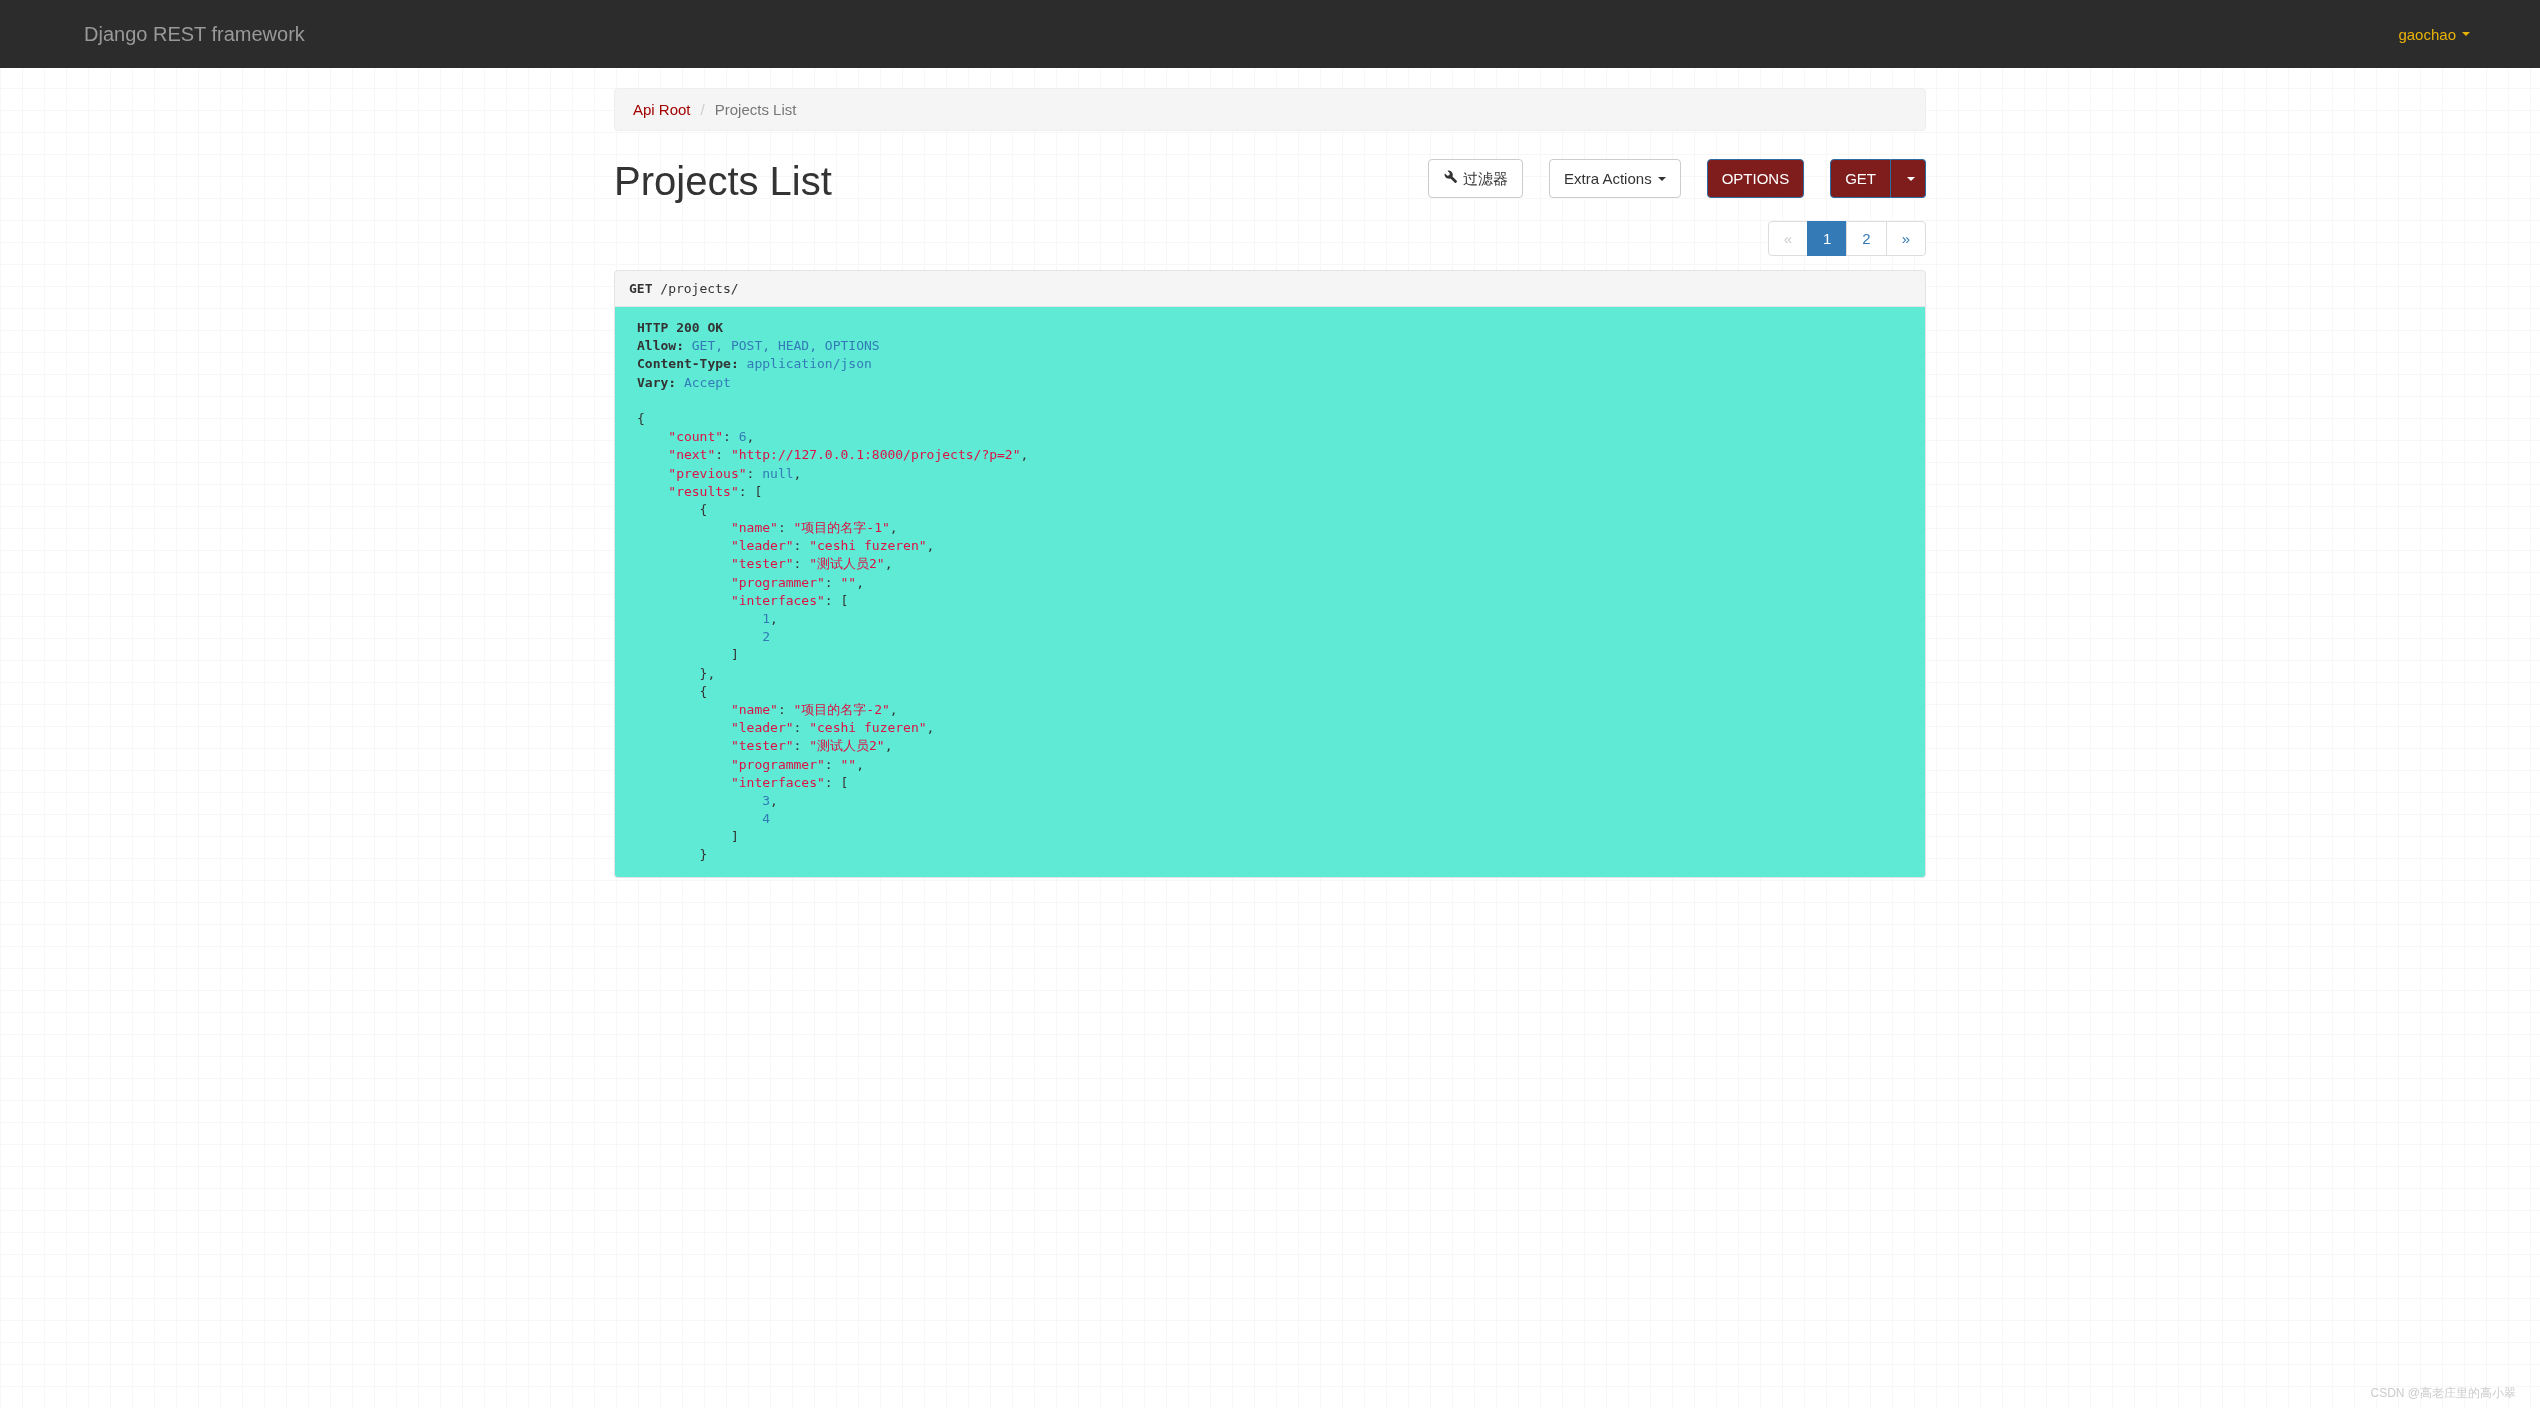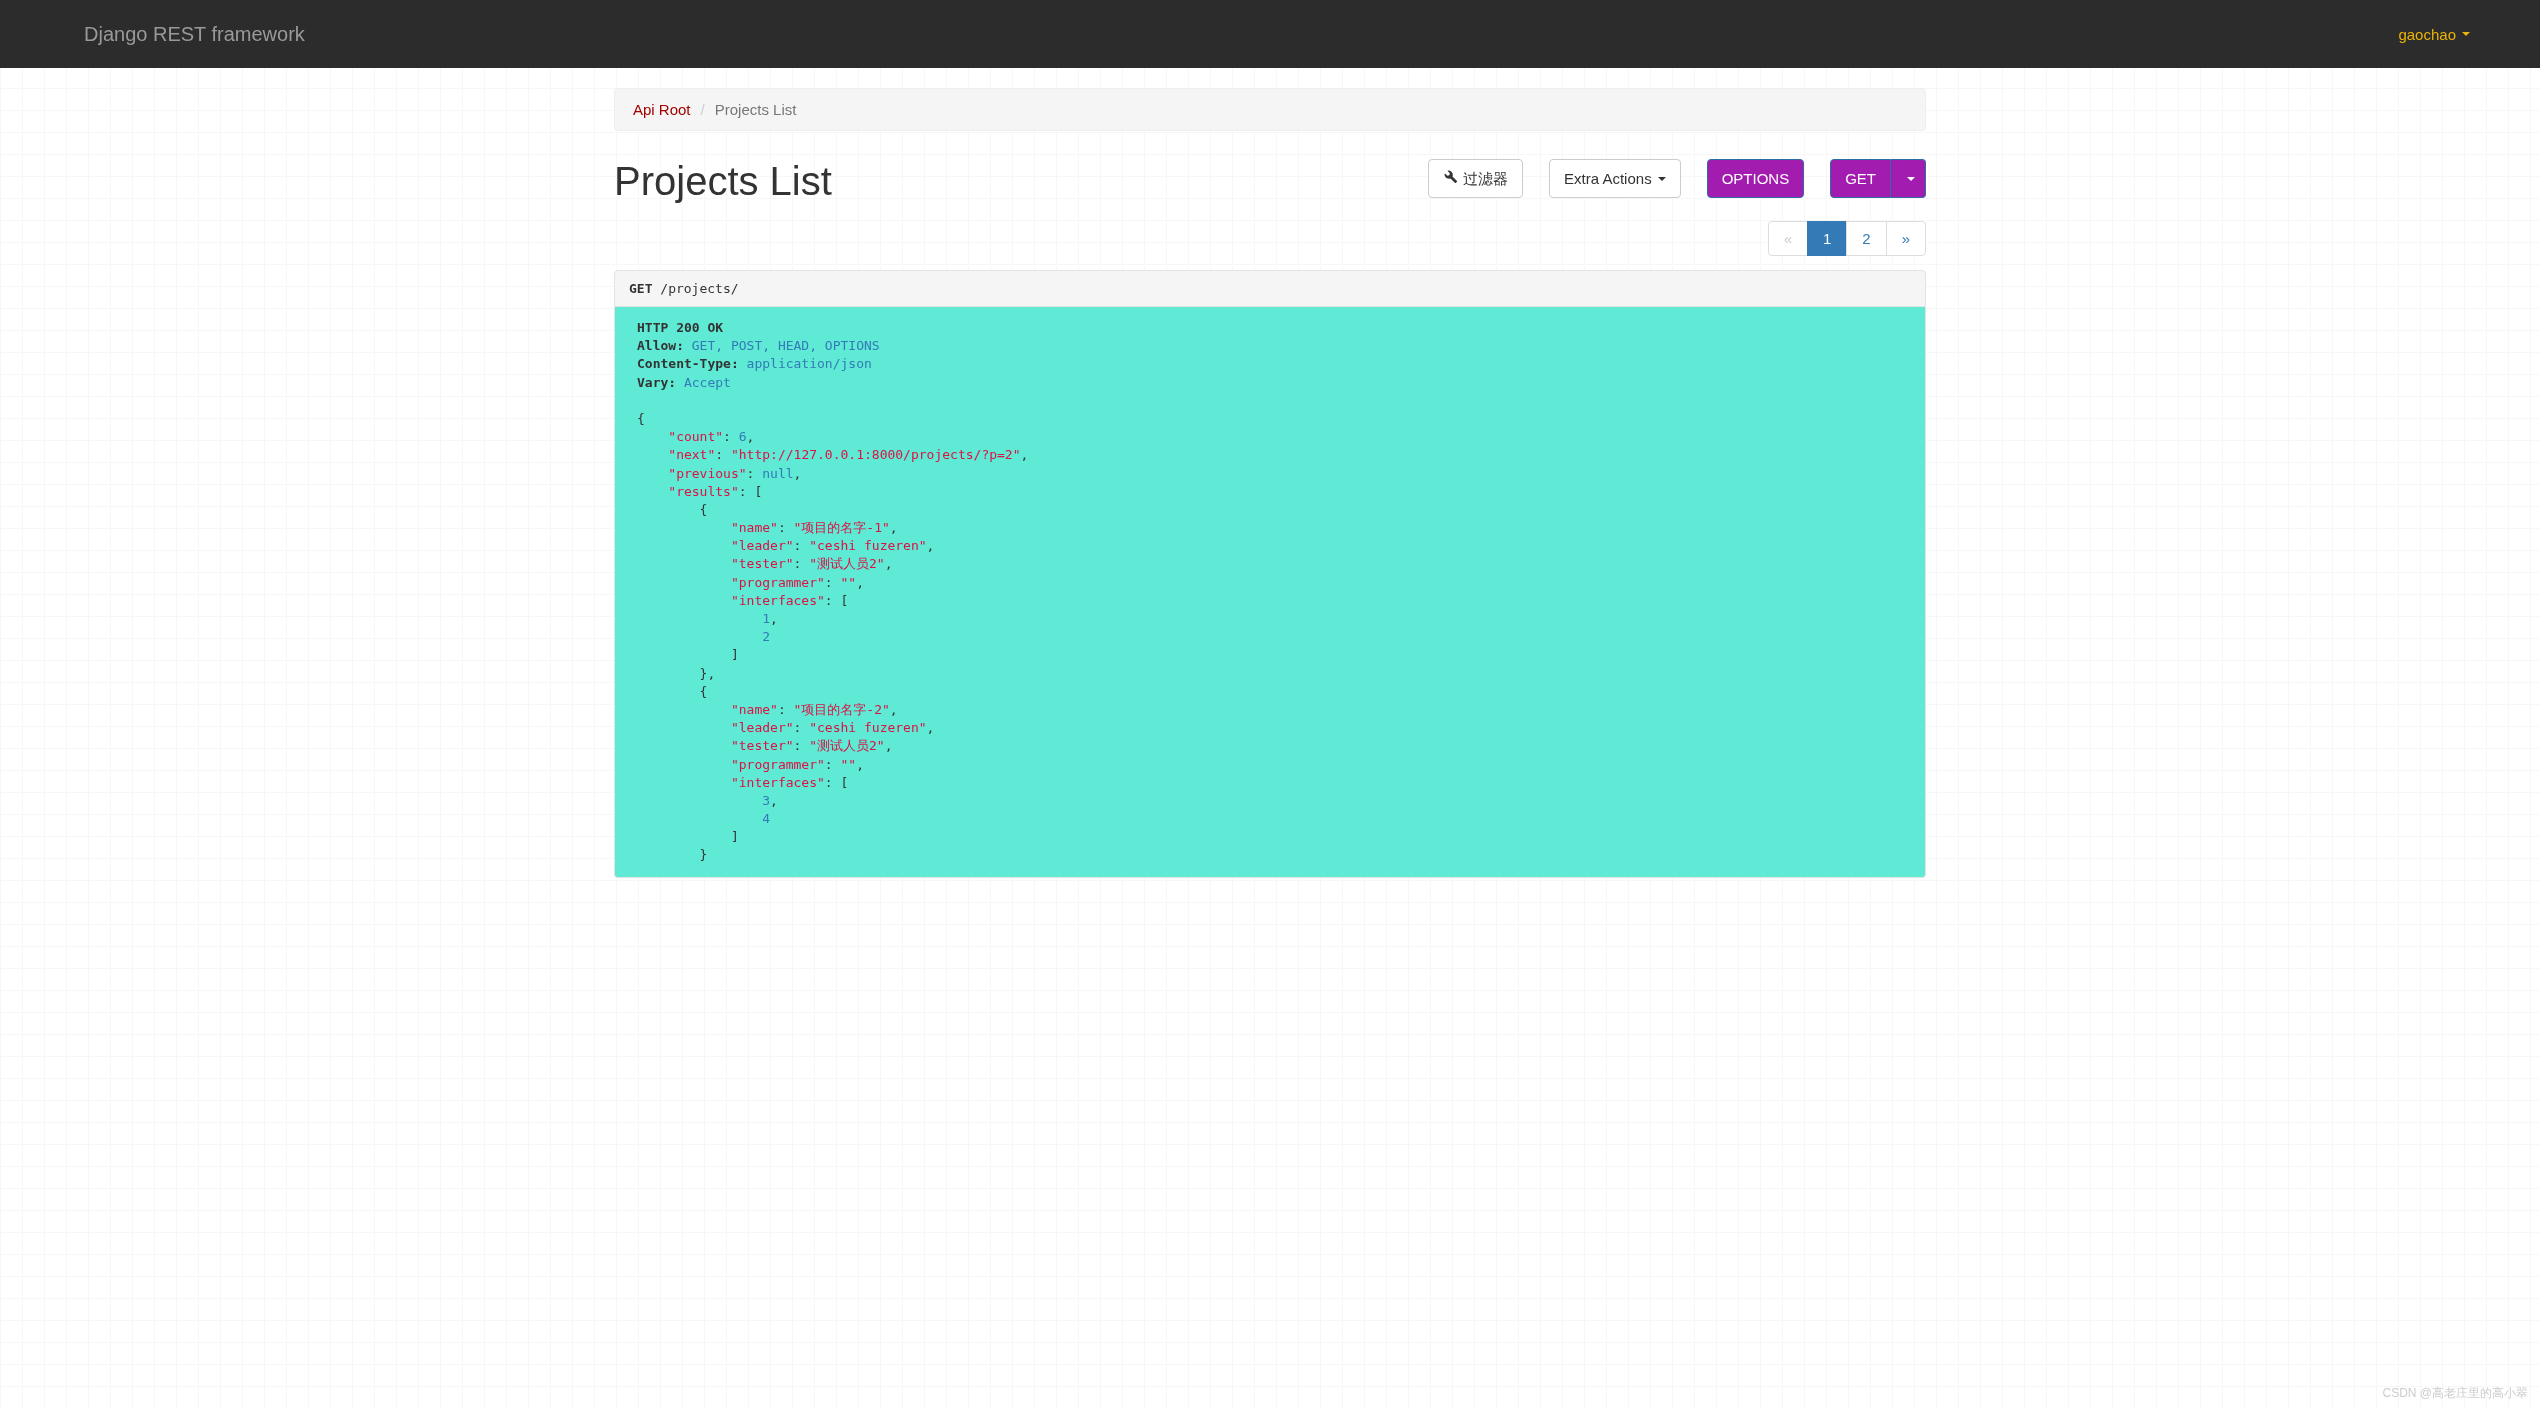--- a/index.html
+++ b/index.html
@@ -13,41 +13,41 @@
     .container { max-width: 1316px; margin: 0 auto; padding: 0 2px; }
     .breadcrumb { background: #f5f5f5; border-radius: 4px; padding: 12px 18px; margin-top: 20px; list-style: none; display: flex; font-size: 15px; border: 1px solid #eee; }
     .breadcrumb li + li::before { content: "/"; padding: 0 10px; color: #ccc; }
     .breadcrumb a { color: #a30000; text-decoration: none; }
     .breadcrumb .active { color: #777; }
     .page-header { display: flex; justify-content: space-between; align-items: flex-start; margin: 28px 0 18px; }
     .page-title { font-size: 40px; font-weight: 300; color: #333; line-height: 1.1; }
     .btn-group { display: flex; gap: 26px; }
     .btn { display: inline-flex; align-items: center; padding: 8px 14px; font-size: 15px; border-radius: 4px; border: 1px solid #ccc; background: #fff; cursor: pointer; line-height: 1.4; }
     .btn-default { background: #fff; color: #333; border-color: #ccc; }
-    .btn-primary { background: #a21caf; color: #fff; border-color: #2e6da4; }
+    .btn-primary { background: #7f1d1d; color: #fff; border-color: #2e6da4; }
     .btn-split { display: flex; gap: 0; }
     .btn-split .btn:first-child { border-radius: 4px 0 0 4px; }
     .btn-split .btn:last-child { border-radius: 0 4px 4px 0; border-left: 0; padding: 8px 10px; }
     .wrench-icon { display: inline-block; margin-right: 6px; }
     .pagination { display: flex; list-style: none; justify-content: flex-end; margin-bottom: 14px; }
     .pagination li a { display: block; padding: 8px 15px; border: 1px solid #ddd; color: #337ab7; text-decoration: none; background: #fff; margin-left: -1px; font-size: 15px; }
     .pagination li:first-child a { border-radius: 4px 0 0 4px; }
     .pagination li:last-child a { border-radius: 0 4px 4px 0; }
     .pagination li.active a { background: #337ab7; color: #fff; border-color: #337ab7; }
     .pagination li.disabled a { color: #ccc; cursor: not-allowed; }
     .request-info { background: #f5f5f5; border: 1px solid #e3e3e3; border-radius: 4px 4px 0 0; padding: 10px 14px; font-family: "Menlo", Consolas, monospace; font-size: 13px; }
     .request-info b { font-weight: bold; }
     .response-block { border: 1px solid #e3e3e3; border-top: 0; border-radius: 0 0 4px 4px; padding: 12px 22px; background: #5eead4; }
     pre.response { font-family: "Menlo", Consolas, monospace; font-size: 13px; line-height: 1.4; white-space: pre; color: #333; }
     pre.response b { font-weight: bold; }
     .hl-blue { color: #337ab7; }
     .str { color: #d14; }
     .num { color: #337ab7; }
     .lit { color: #337ab7; }
-    .watermark { position: fixed; bottom: 6px; right: 12px; font-size: 12px; color: #ccc; }
+    .watermark { position: fixed; bottom: 6px; right: 24px; font-size: 12px; color: #ccc; }
   </style>
 </head>
 <body>
 
 <div class="navbar">
   <a class="navbar-brand">Django REST framework</a>
   <div class="navbar-user">
     <span>gaochao</span>
     <span class="caret"></span>
   </div>

